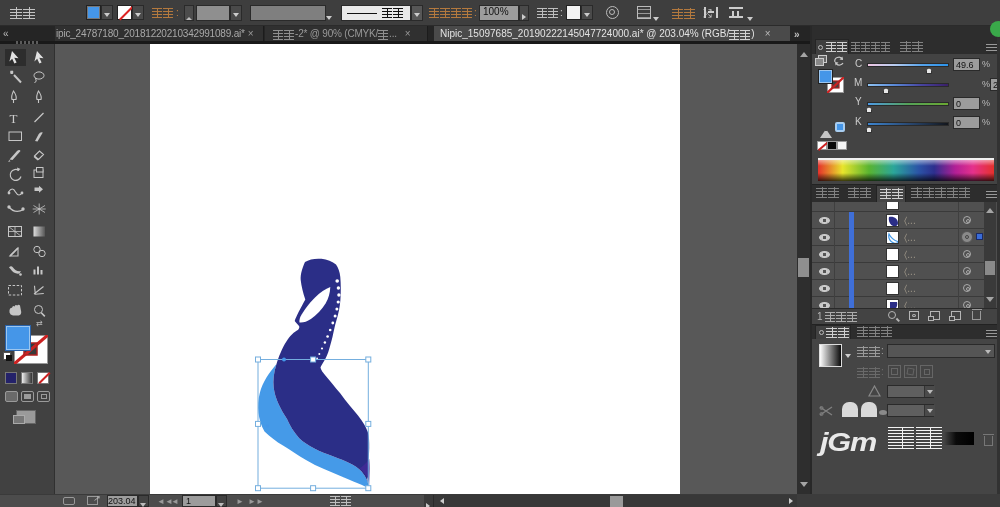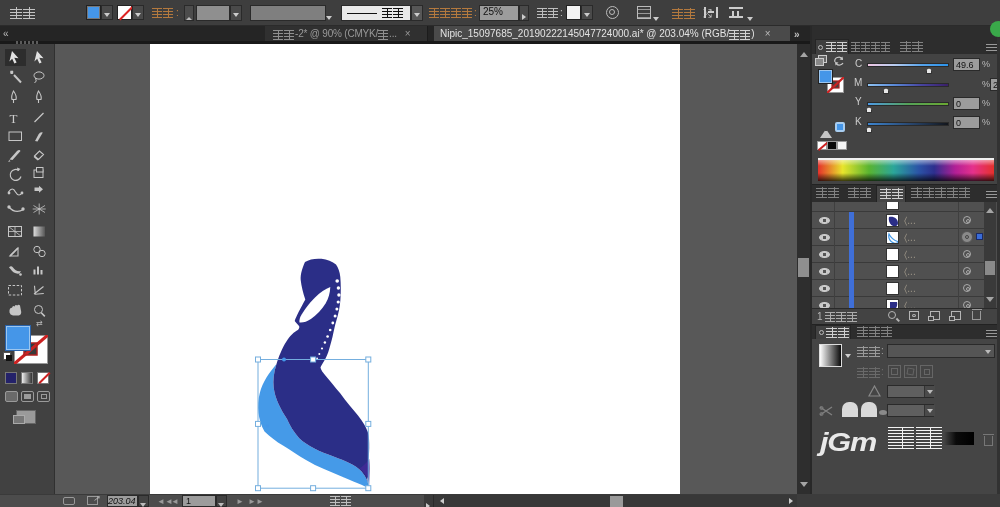--- a/index.html
+++ b/index.html
@@ -50,21 +50,21 @@
   <span class="ab" style="left:326px;top:9px;width:8px;height:8px;"><i class="arr" style="border:3px solid transparent;border-top:4px solid #ccc;"></i></span>
 
   <span class="ab" style="left:341px;top:5px;width:70px;height:16px;background:#e9e9e9;border:1px solid #2a2a2a;">
       <i class="ab" style="left:5px;top:7px;width:30px;height:1px;background:#111;"></i>
       <b class="ab" style="left:40px;top:2px;color:#111;font-weight:normal;"><i class="z z10" style="opacity:1;"></i><i class="z z10" style="opacity:1;"></i></b>
     </span>
   <span class="ab" style="left:411px;top:5px;width:12px;height:16px;background:#575757;border:1px solid #2a2a2a;"><i class="arr" style="border:3px solid transparent;border-top:4px solid #ccc;margin:6px 0 0 2px;"></i></span>
 
   <span class="ab" style="left:429px;top:8px;color:#bd7e3e;border-bottom:1px dotted #bd7e3e;padding-bottom:1px;"><i class="z z10"></i><i class="z z10"></i><i class="z z10"></i><i class="z z10"></i></span>
     <span class="ab" style="left:474px;top:7px;color:#bd7e3e;font-size:10px;">:</span>
-  <span class="ab fld" style="left:479px;top:5px;width:40px;height:16px;padding-left:3px;">25%</span>
+  <span class="ab fld" style="left:479px;top:5px;width:40px;height:16px;padding-left:3px;">100%</span>
   <span class="ab" style="left:519px;top:5px;width:10px;height:16px;background:#4a4a4a;border:1px solid #2a2a2a;"><i class="arr" style="border:3px solid transparent;border-left:4px solid #ccc;margin:4px 0 0 2px;"></i></span>
 
   <span class="ab" style="left:537px;top:8px;color:#c9c9c9;"><i class="z z10"></i><i class="z z10"></i></span>
     <span class="ab" style="left:560px;top:7px;color:#c9c9c9;font-size:10px;">:</span>
   <span class="ab" style="left:566px;top:5px;width:15px;height:15px;background:#f2f2f2;border:1px solid #222;"></span>
   <span class="ab" style="left:581px;top:5px;width:12px;height:15px;background:#4a4a4a;border:1px solid #2a2a2a;"><i class="arr" style="border:3px solid transparent;border-top:4px solid #ccc;margin:6px 0 0 2px;"></i></span>
 
   <span class="ab" style="left:606px;top:6px;width:13px;height:13px;border:1.5px solid #bbb;border-radius:50%;">
       <i class="ab" style="left:2px;top:2px;width:6px;height:6px;border:1px solid #bbb;border-radius:50%;"></i>
     </span>
@@ -80,20 +80,21 @@
     </span>
   <span class="ab" style="left:729px;top:7px;width:14px;height:11px;border-top:2px solid #ccc;border-bottom:2px solid #ccc;">
       <i class="ab" style="left:3px;top:2px;width:2px;height:5px;background:#ccc;"></i>
       <i class="ab" style="left:8px;top:2px;width:2px;height:5px;background:#ccc;"></i>
     </span>
   <span class="ab" style="left:747px;top:10px;"><i class="arr" style="border:3px solid transparent;border-top:4px solid #ccc;"></i></span>
 </div>
 
 <div class="ab" id="tabbar" style="left:0;top:26px;width:1000px;height:18px;background:#252525;border-bottom:3px solid #191919;">
   <span class="ab" style="left:3px;top:2px;color:#bbb;font-size:10px;letter-spacing:-1px;">«</span>
+  <span class="ab" style="left:55px;top:0;width:209px;height:15px;background:#303030;border-right:1px solid #1c1c1c;color:#a8a8a8;font-size:10px;letter-spacing:-0.2px;line-height:15px;white-space:nowrap;overflow:hidden;"><span style="margin-left:1px;">ipic_24787180_20181220210342991089.ai*</span><span style="color:#999;margin-left:3px;">×</span></span>
   <span class="ab" style="left:265px;top:0;width:163px;height:15px;background:#303030;border-right:1px solid #1c1c1c;color:#989898;font-size:10px;letter-spacing:-0.2px;line-height:15px;white-space:nowrap;overflow:hidden;"><span style="margin-left:8px;"><i class="z z10" style="margin-top:4px;"></i><i class="z z10" style="margin-top:4px;"></i></span>-2* @ 90% (CMYK/<i class="z z10" style="margin-top:4px;"></i>...<span style="margin-left:8px;">×</span></span>
   <span class="ab" style="left:434px;top:0;width:356px;height:15px;background:#4a4a4a;color:#e3e3e3;font-size:10px;line-height:15px;white-space:nowrap;"><span style="margin-left:6px;">Nipic_15097685_20190222145047724000.ai* @ 203.04% (RGB/<i class="z z10" style="margin-top:4px;color:#ddd;"></i><i class="z z10" style="margin-top:4px;color:#ddd;"></i>)</span><span style="color:#bbb;margin-left:10px;">×</span></span>
   <span class="ab" style="left:794px;top:3px;color:#c0c0c0;font-size:10px;font-weight:bold;letter-spacing:-1px;">»</span>
 
 </div>
 
 <div class="ab" id="toolbar" style="left:0;top:44px;width:55px;height:450px;background:#414141;border-right:1px solid #303030;">
   <div class="ab" style="left:16px;top:-3px;width:22px;height:3px;background:repeating-linear-gradient(90deg,#5c5c5c 0 2px,transparent 2px 4px);"></div>
   <svg class="ab" style="left:0;top:2px;" width="55" height="275" viewBox="0 0 55 275">
     <rect x="5" y="3" width="21" height="17" fill="#2d2d2d"></rect>
@@ -445,21 +446,21 @@
   </div>
 </div>
 <div class="ab" style="left:997px;top:26px;width:3px;height:468px;background:#323232;"></div>
 <div class="ab" style="left:990px;top:21px;width:17px;height:16px;border-radius:50%;background:#3aa94a;z-index:50;"></div>
 
 <div class="ab" id="statusbar" style="left:0;top:494px;width:797px;height:13px;background:#4c4c4c;border-top:1px solid #3a3a3a;">
   <span class="ab" style="left:63px;top:2px;width:12px;height:8px;border:1px solid #999;border-radius:2px;"></span>
   <span class="ab" style="left:87px;top:1px;width:11px;height:9px;border:1px solid #999;">
       <i class="ab" style="left:5px;top:-3px;color:#bbb;font-size:8px;">↗</i>
     </span>
-  <span class="ab fld" style="left:107px;top:0px;width:31px;height:12px;font-size:9px;line-height:11px;padding-left:0;font-style:italic;">203.04</span>
+  <span class="ab fld" style="left:107px;top:0px;width:31px;height:12px;font-size:9px;line-height:11px;padding-left:0;">203.04</span>
   <span class="ab" style="left:138px;top:0px;width:11px;height:12px;background:#424242;border:1px solid #2a2a2a;"><i class="arr" style="border:3px solid transparent;border-top:4px solid #bbb;margin:4px 0 0 1px;"></i></span>
   <span class="ab" style="left:157px;top:2px;color:#9a9a9a;font-size:8px;">◄◄</span>
   <span class="ab" style="left:171px;top:2px;color:#9a9a9a;font-size:8px;">◄</span>
   <span class="ab fld" style="left:182px;top:0px;width:34px;height:12px;font-size:9px;line-height:11px;padding-left:3px;">1</span>
   <span class="ab" style="left:216px;top:0px;width:11px;height:12px;background:#424242;border:1px solid #2a2a2a;"><i class="arr" style="border:3px solid transparent;border-top:4px solid #bbb;margin:4px 0 0 1px;"></i></span>
   <span class="ab" style="left:236px;top:2px;color:#9a9a9a;font-size:8px;">►</span>
   <span class="ab" style="left:248px;top:2px;color:#9a9a9a;font-size:8px;">►►</span>
   <span class="ab" style="left:330px;top:1px;color:#c9c9c9;"><i class="z z10"></i><i class="z z10"></i></span>
 
   <span class="ab" style="left:424px;top:0;width:9px;height:13px;background:#3a3a3a;"><i class="arr" style="border:3px solid transparent;border-left:4px solid #ccc;margin:3px 0 0 2px;"></i></span>

